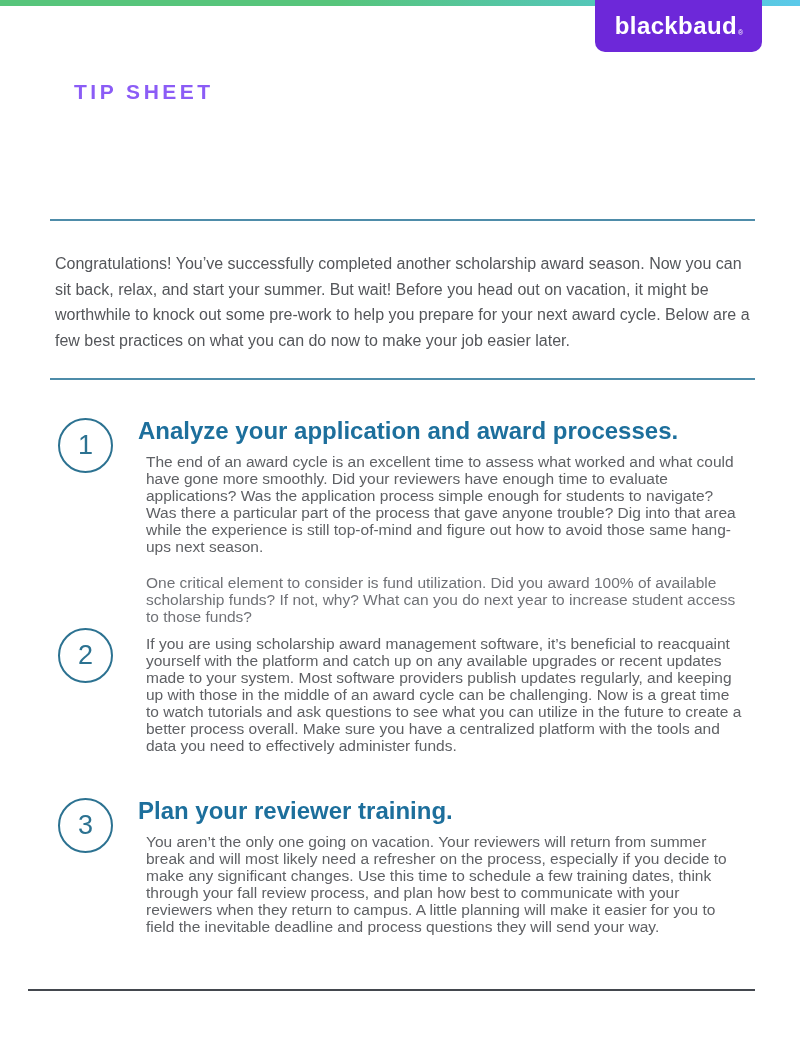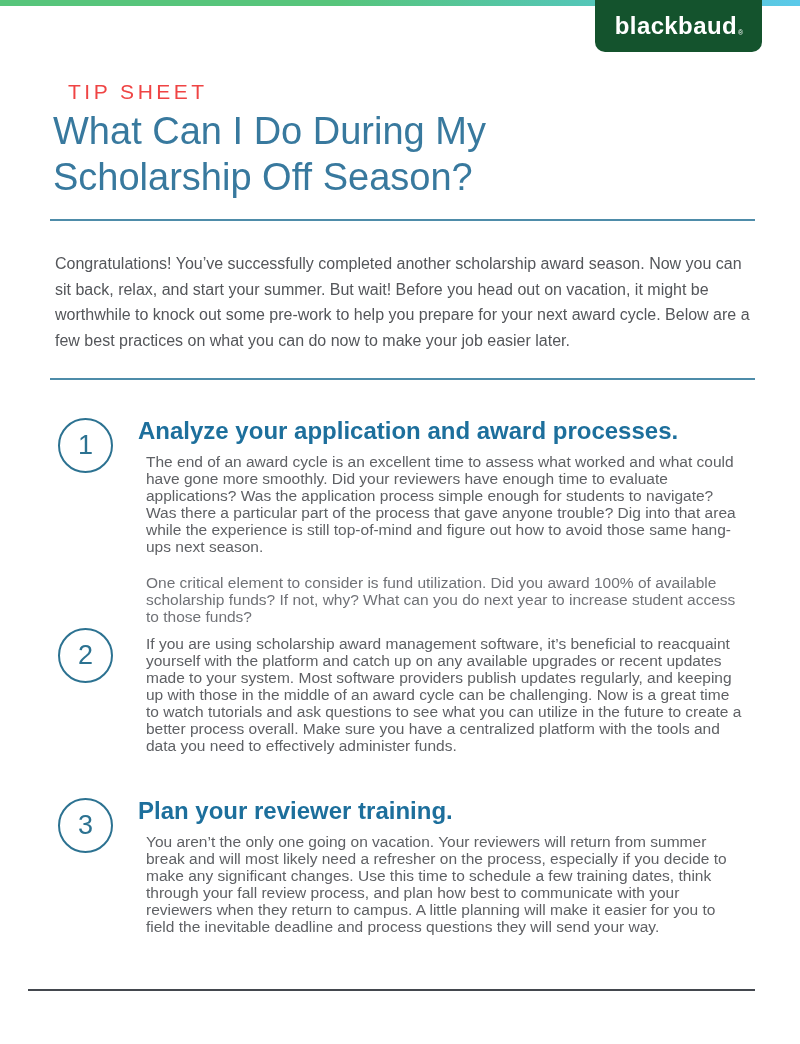--- a/index.html
+++ b/index.html
@@ -11,34 +11,34 @@
     overflow:hidden;
   }
   
   .top-bar{
     position:absolute;top:0;left:0;width:800px;height:6px;
     background:linear-gradient(90deg,#57c57b 0%,#57c57b 42%,#54c6b4 72%,#5bc9ea 100%);
   }
   
   .logo-box{
     position:absolute;top:0;left:595px;width:167px;height:52px;
-    background:#14532d;
+    background:#6d28d9;
     border-radius:0 0 10px 10px;
     display:flex;align-items:center;justify-content:center;
   }
   .logo-text{
     color:#ffffff;font-size:24px;font-weight:600;letter-spacing:.4px;
   }
   .logo-reg{
     color:#ffffff;font-size:7px;vertical-align:top;line-height:1;position:relative;top:6px;left:1px;
   }
   
   .eyebrow{
-    position:absolute;top:80px;left:68px;
-    font-size:21px;letter-spacing:3.5px;font-weight:400;color:#ef4444;
+    position:absolute;top:80px;left:74px;
+    font-size:21px;letter-spacing:3.5px;font-weight:700;color:#8b5cf6;
   }
   .title{
     position:absolute;top:108px;left:53px;margin:0;
     font-size:38px;line-height:46px;font-weight:400;color:#38799e;
   }
   .title .line{display:block;}
   
   .rule{
     position:absolute;left:50px;width:705px;height:0;
     border-top:2px solid #4e8ca9;
@@ -104,24 +104,20 @@
 
   <div class="top-bar"></div>
 
   <div class="logo-box">
     <span class="logo-text">blackbaud</span>
       <span class="logo-reg">®</span>
   </div>
 
   <div class="eyebrow">TIP SHEET</div>
 
-  <h1 class="title">
-    <span class="line">What Can I Do During My</span>
-    <span class="line">Scholarship Off Season?</span>
-  </h1>
 
   <div class="rule rule-1"></div>
 
   <p class="intro">Congratulations! You’ve successfully completed another scholarship award season. Now you can sit back, relax, and start your summer. But wait! Before you head out on vacation, it might be worthwhile to knock out some pre-work to help you prepare for your next award cycle. Below are a few best practices on what you can do now to make your job easier later.</p>
 
   <div class="rule rule-2"></div>
 
   <section class="tip tip-1">
     <div class="circle">
       <span>1</span>

